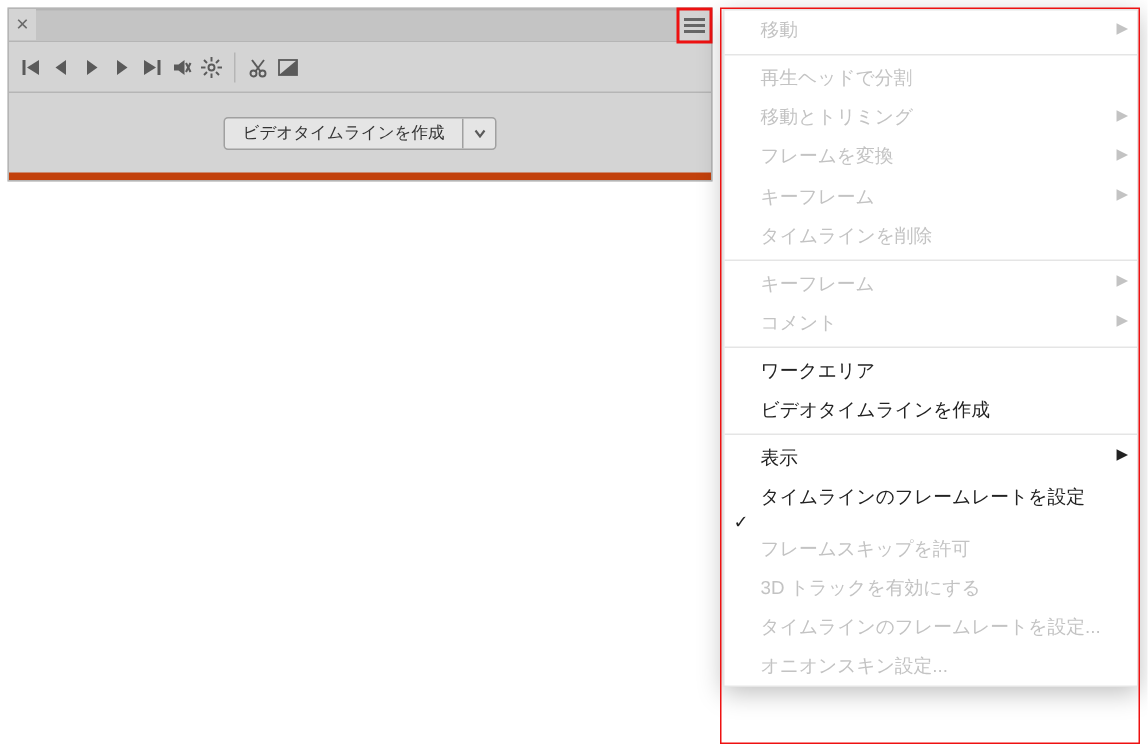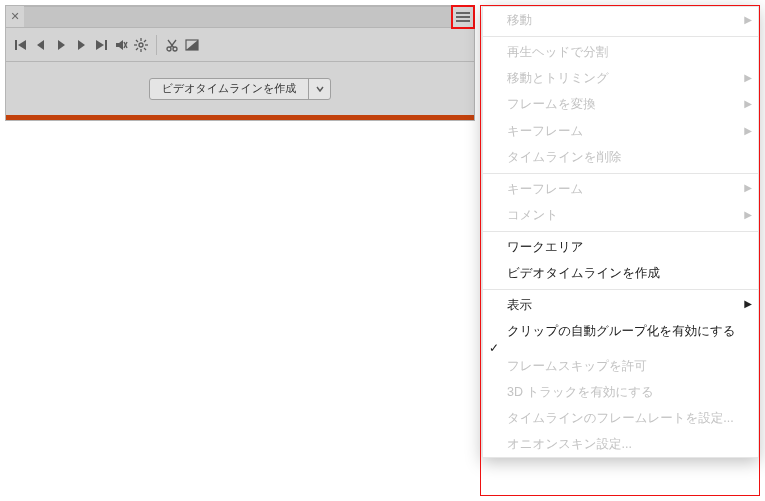--- a/index.html
+++ b/index.html
@@ -155,20 +155,20 @@
     <div class="mi faded hr-before"><span>再生ヘッドで分割</span></div>
     <div class="mi faded"><span>移動とトリミング</span><span class="sub">▶</span></div>
     <div class="mi faded"><span>フレームを変換</span><span class="sub">▶</span></div>
     <div class="mi faded"><span>キーフレーム</span><span class="sub">▶</span></div>
     <div class="mi faded"><span>タイムラインを削除</span></div>
     <div class="mi faded hr-before"><span>キーフレーム</span><span class="sub">▶</span></div>
     <div class="mi faded"><span>コメント</span><span class="sub">▶</span></div>
     <div class="mi hr-before"><span>ワークエリア</span></div>
     <div class="mi"><span>ビデオタイムラインを作成</span></div>
     <div class="mi hr-before"><span>表示</span><span class="sub">▶</span></div>
-    <div class="mi"><span>クリップの自動グループ化を有効にする</span></div>
+    <div class="mi"><span>タイムラインのフレームレートを設定</span></div>
     <div class="mi"><span class="chk">✓</span></div>
     <div class="mi faded"><span>フレームスキップを許可</span></div>
     <div class="mi faded"><span>3D トラックを有効にする</span></div>
     <div class="mi faded"><span>タイムラインのフレームレートを設定...</span></div>
     <div class="mi faded"><span>オニオンスキン設定...</span></div>
   </div>
 <div class="ann-box"></div>
 
 </body></html>

